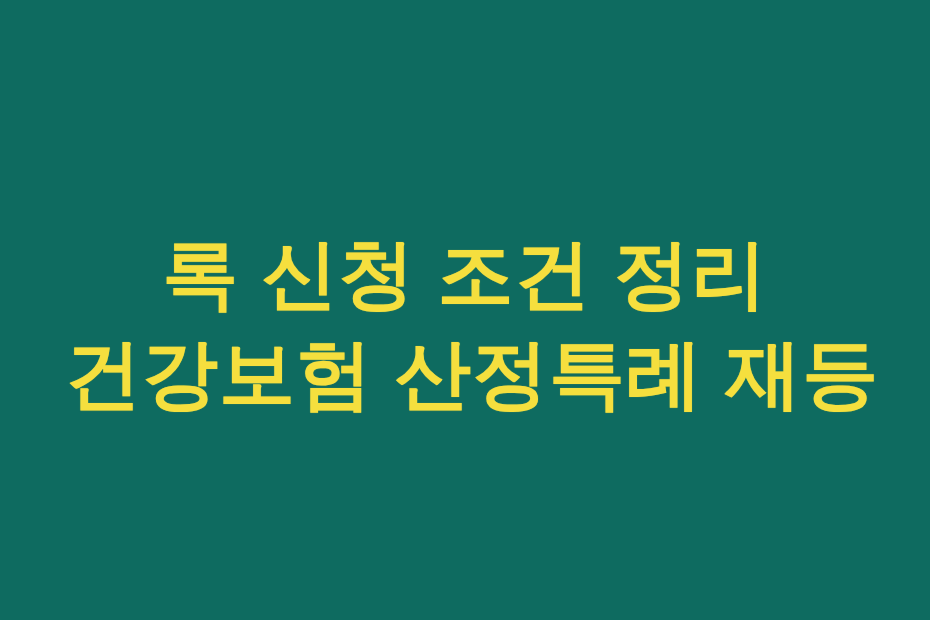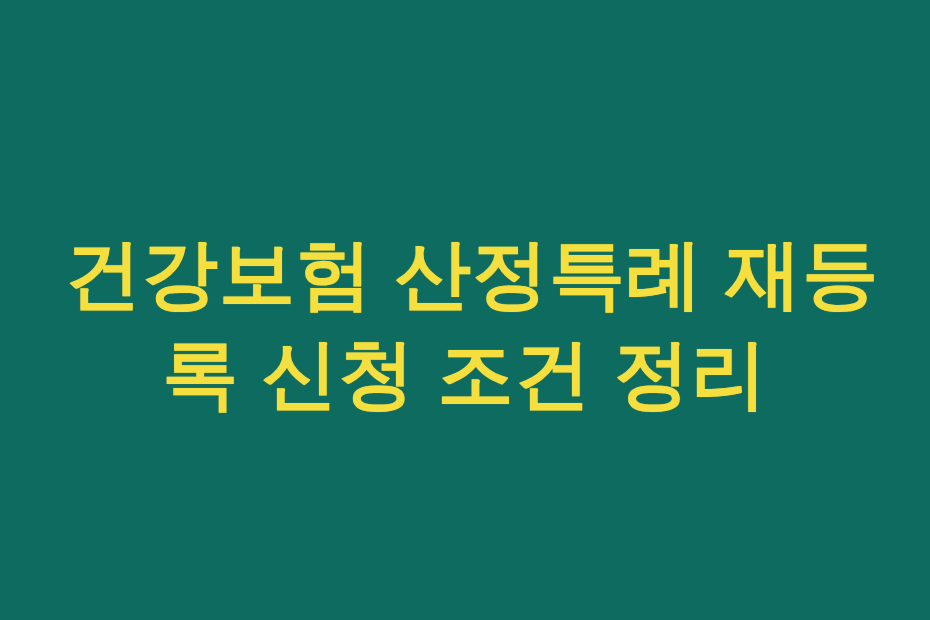--- a/index.html
+++ b/index.html
@@ -46,16 +46,16 @@
   
   #title-block .title-line {
     text-shadow: 0 0 1px rgba(245, 223, 62, 0.55);
   }
 </style>
 </head>
 <body>
 
 <div id="thumbnail-card">
   <div id="title-block">
+    <span class="title-line">록 신청 조건 정리</span>
     <span class="title-line">건강보험 산정특례 재등</span>
-    <span class="title-line">록 신청 조건 정리</span>
   </div>
 </div>
 
 </body></html>

